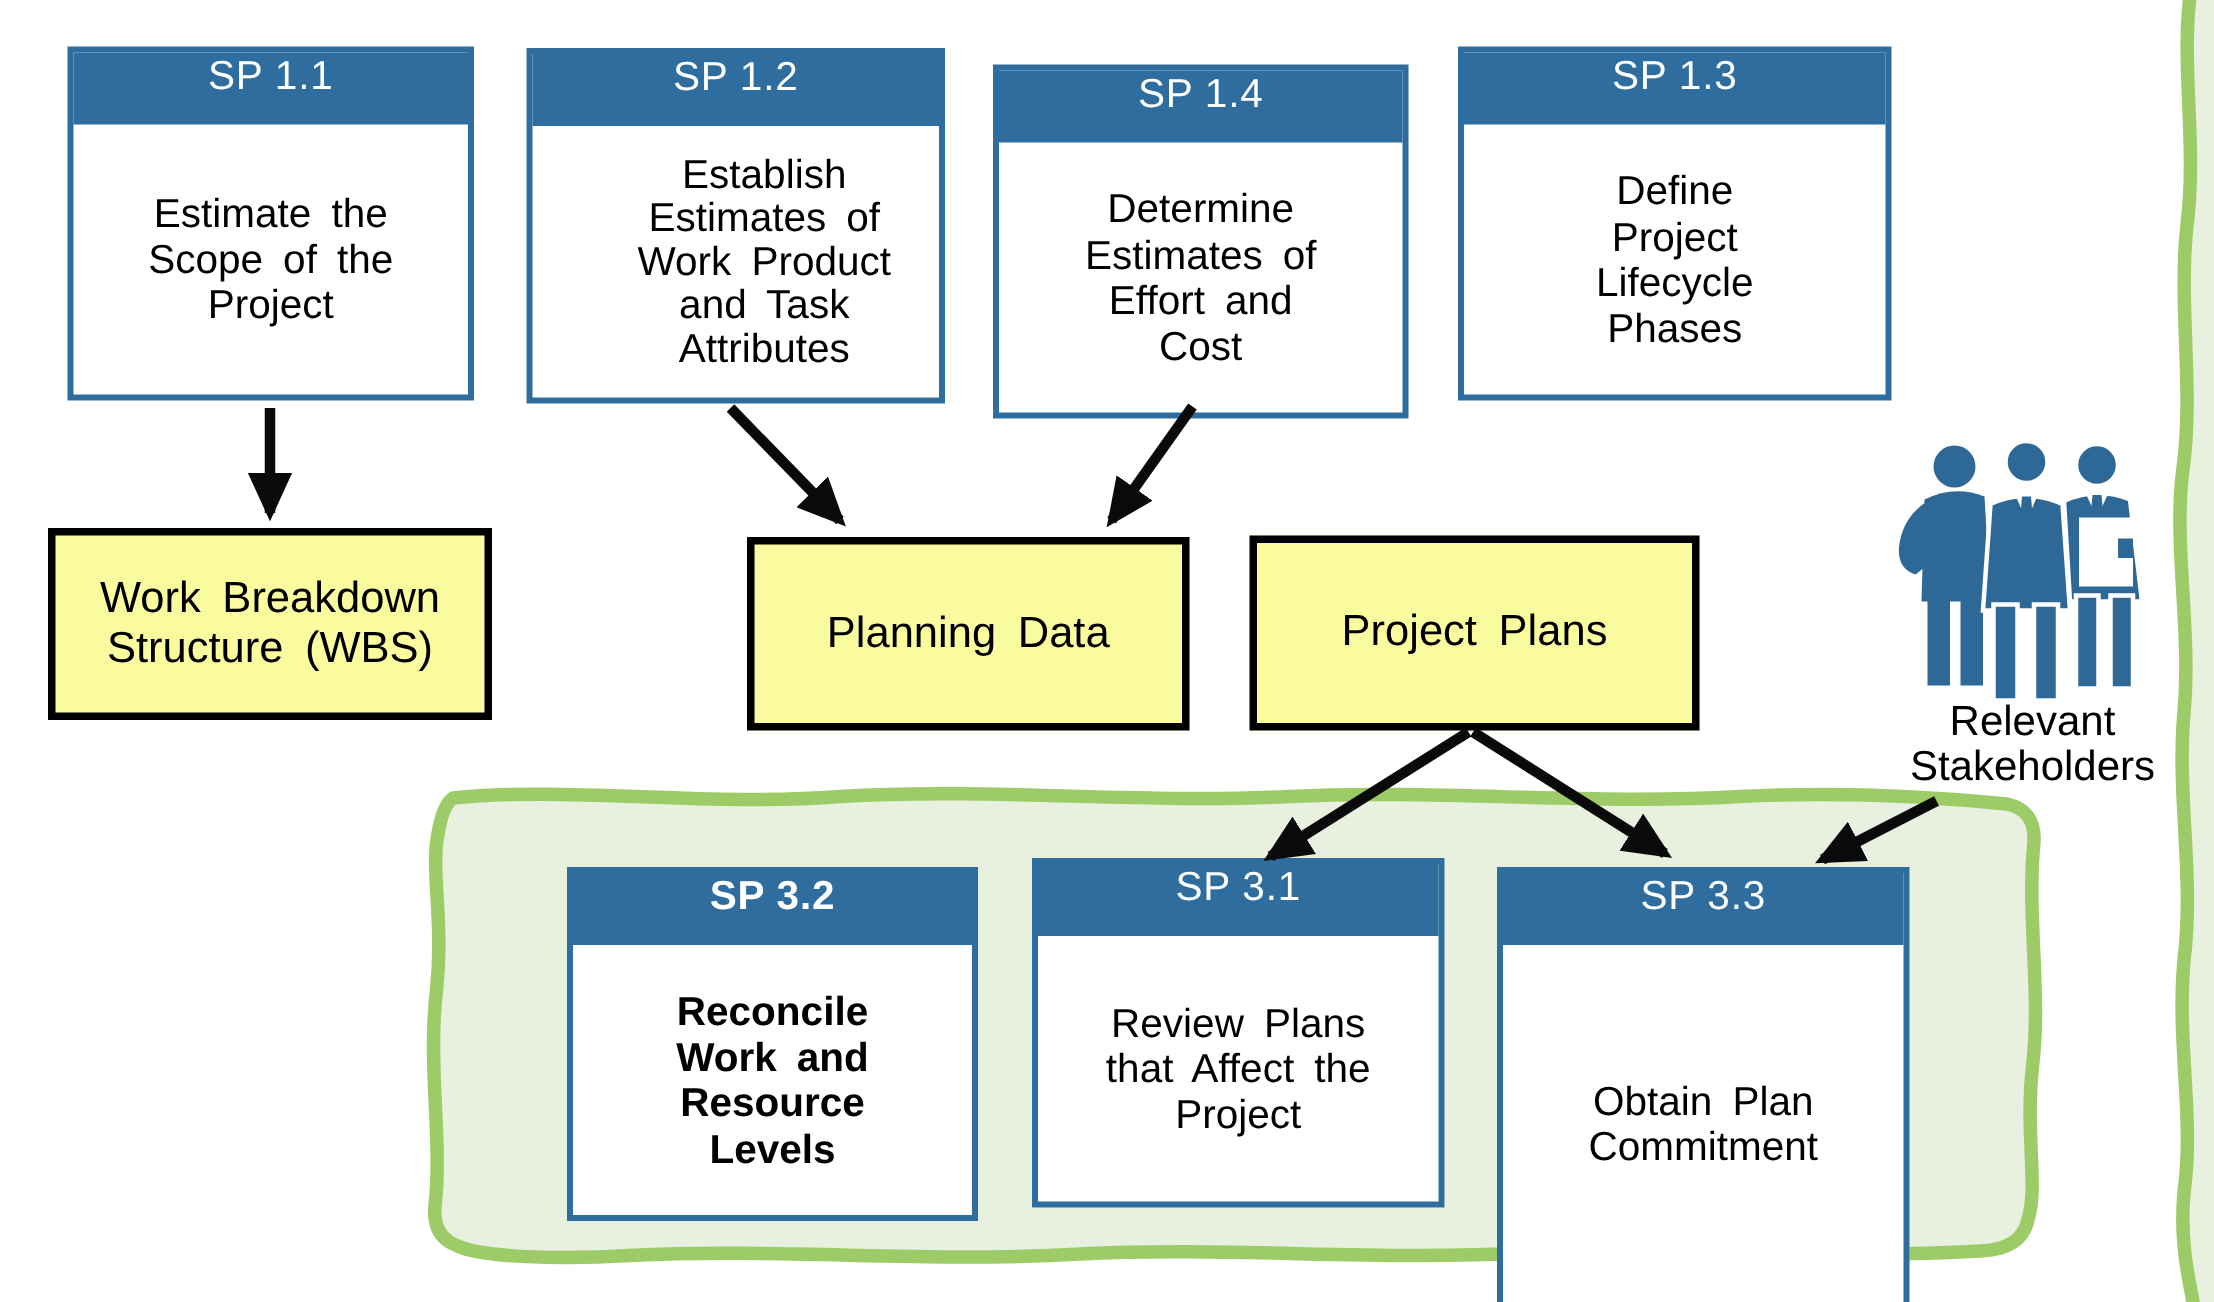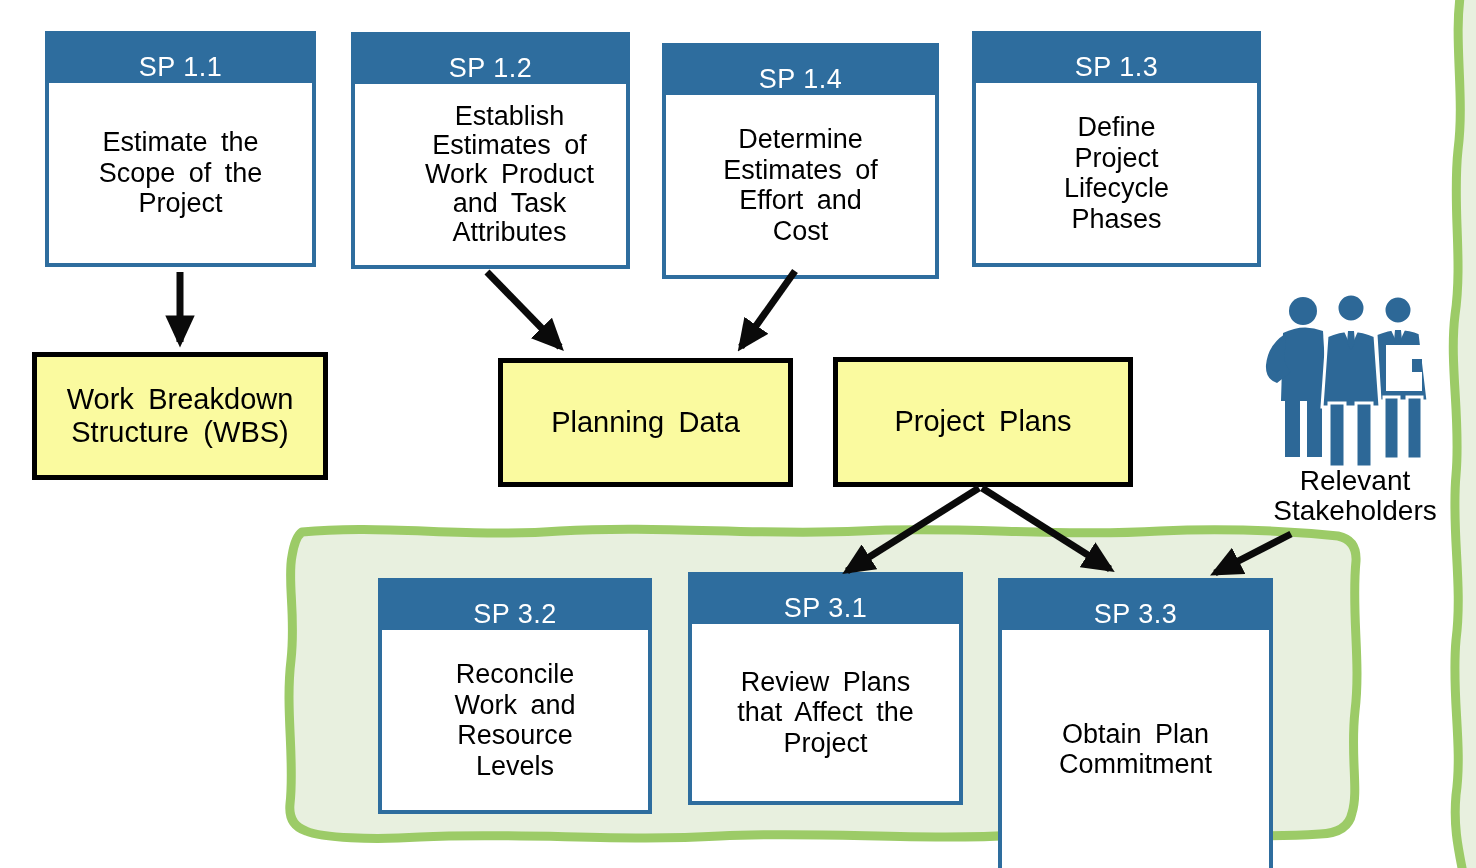--- a/index.html
+++ b/index.html
@@ -10,21 +10,21 @@
   svg.layer{position:absolute;left:0;top:0;pointer-events:none;}
 
   
   .pbox{
     position:absolute;box-sizing:border-box;
     border:4px solid #2E6D9E;background:#ffffff;
     display:flex;flex-direction:column;
   }
   .pbox-header{
     height:48px;flex:0 0 48px;background:#2E6D9E;color:#ffffff;
-    display:flex;align-items:flex-end;justify-content:center;
+    display:flex;align-items:flex-start;justify-content:center;
     font-size:27px;letter-spacing:.5px;
   }
   .pbox-body{
     flex:1 1 auto;display:flex;align-items:center;justify-content:center;
     text-align:center;font-size:27px;line-height:1.13;
     white-space:pre-line;word-spacing:.22em;padding:2px 4px;
   }
 
   
   .ybox{
@@ -108,21 +108,21 @@
   <div class="pbox" style="left:972px;top:31px;width:289px;height:236px;">
     <div class="pbox-header">
       <span>SP 1.3</span>
     </div>
     <div class="pbox-body">Define
 Project
 Lifecycle
 Phases</div>
   </div>
 
-  <div class="pbox" style="left:378px;top:578px;width:274px;height:236px;">
+  <div class="pbox" style="left:378px;top:578px;width:274px;height:236px;font-weight:bold;">
     <div class="pbox-header">
       <span>SP 3.2</span>
     </div>
     <div class="pbox-body">Reconcile
 Work and
 Resource
 Levels</div>
   </div>
 
   <div class="pbox" style="left:688px;top:572px;width:275px;height:233px;">

